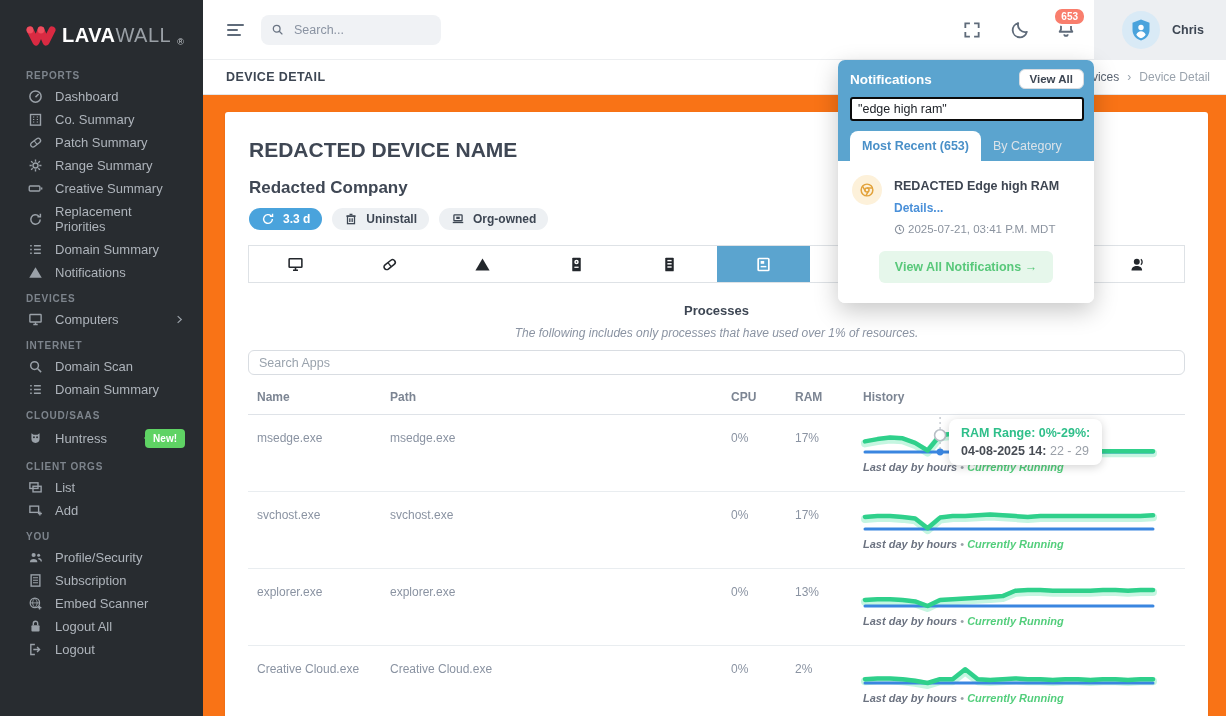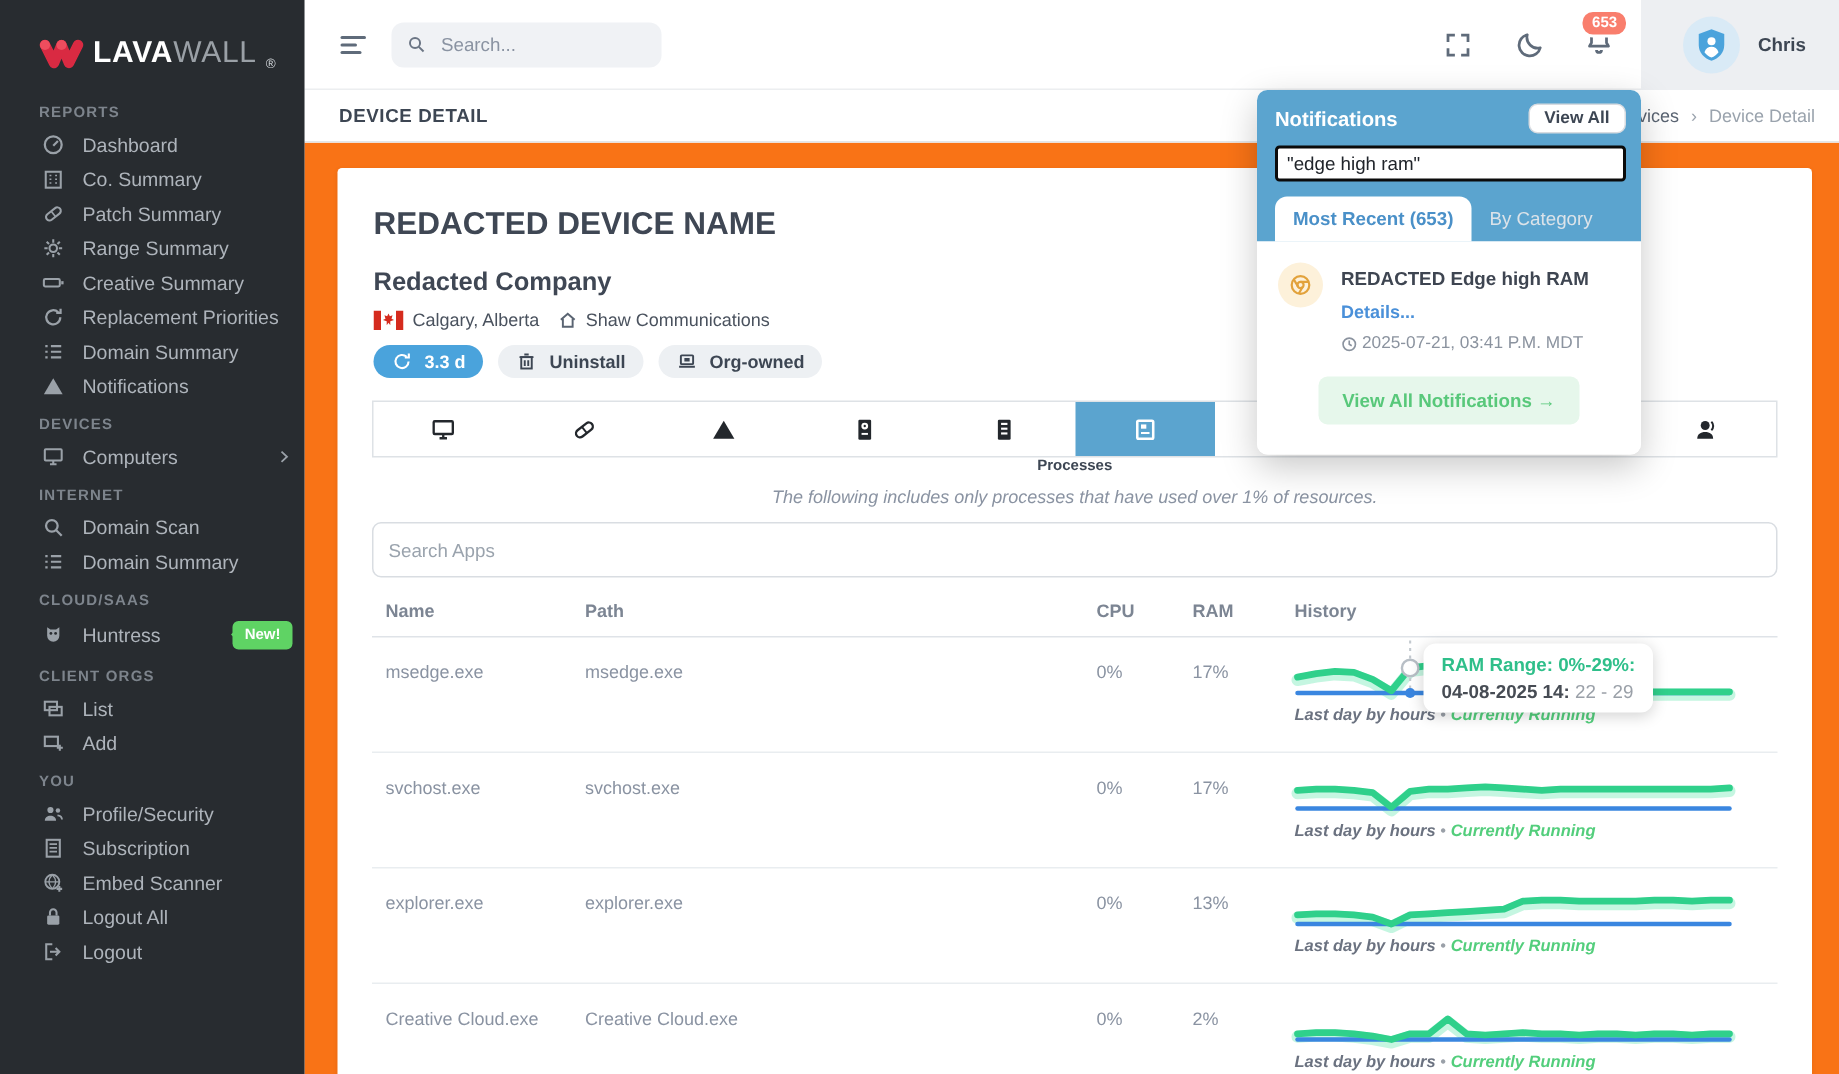--- a/index.html
+++ b/index.html
@@ -9,21 +9,21 @@
 
   
   .sidebar{position:absolute;left:0;top:0;width:203px;height:716px;background:#282c30;z-index:20;}
   .logo{display:flex;align-items:flex-end;gap:6px;padding:24px 0 10px 26px;cursor:pointer;}
   .logo-word{font-size:20px;letter-spacing:.5px;color:#fff;font-weight:800;}
   .logo-word .lt{color:#9aa0a6;font-weight:300;}
   .logo-reg{color:#cfd3d7;font-size:9px;margin-top:-8px;}
   .nav{padding-top:4px;}
   .nav-label{color:#7d848c;font-size:10px;font-weight:700;letter-spacing:.8px;
              padding:9px 0 4px 26px;text-transform:uppercase;}
-  .nav-item{display:flex;align-items:center;gap:12px;padding:4px 8px 4px 28px;
+  .nav-item{display:flex;align-items:center;gap:12px;padding:4px 18px 4px 28px;
             color:#aeb4bb;font-size:13px;cursor:pointer;line-height:15px;}
   .nav-icon{width:15px;height:15px;display:inline-flex;flex:0 0 15px;color:#9aa1a8;}
   .nav-chev{width:11px;height:11px;margin-left:auto;color:#9aa1a8;display:inline-flex;}
   .new-badge{margin-left:auto;background:#5fd364;color:#fff;font-size:10px;font-weight:700;
              padding:2px 8px;border-radius:4px;position:relative;}
   .new-badge:before{content:"";position:absolute;left:-5px;top:5px;border:4px solid transparent;border-right-color:#5fd364;}
 
   
   .topbar{position:absolute;left:203px;top:0;right:0;height:60px;background:#fff;z-index:10;
           display:flex;align-items:center;border-bottom:1px solid #eceef0;}
@@ -69,23 +69,23 @@
   .pill .p-ic{width:14px;height:14px;display:inline-flex;color:#3d4653;}
   .pill.blue{background:#4aa3dc;color:#fff;}
   .pill.blue .p-ic{color:#fff;}
   .pill.action{cursor:pointer;}
 
   .tabbar{display:flex;border:1px solid #dee2e6;margin-top:15px;height:38px;background:#fff;}
   .tab{flex:1;display:flex;align-items:center;justify-content:center;cursor:pointer;color:#23272c;}
   .tab.active{background:#5ba4cf;color:#fff;}
   .tab-icon{width:17px;height:17px;display:inline-flex;}
 
-  .proc-title{text-align:center;font-size:10px;font-weight:700;color:#3d4653;margin-top:0;}
+  .proc-title{text-align:center;font-size:13px;font-weight:700;color:#3d4653;margin-top:20px;}
   .proc-sub{text-align:center;font-size:12px;font-style:italic;color:#8a93a2;margin-top:8px;}
-  .apps-search{margin-top:10px;width:100%;height:37px;border:1px solid #d9dde2;border-radius:6px;
+  .apps-search{margin-top:10px;width:100%;height:25px;border:1px solid #d9dde2;border-radius:6px;
                padding:0 10px;font-size:12.5px;color:#3d4653;outline:none;font-family:"Liberation Sans",sans-serif;}
   .apps-search::placeholder{color:#9aa3ad;}
 
   .phead,.prow{display:grid;grid-template-columns:133px 341px 64px 68px 1fr;padding:0 0 0 9px;}
   .phead{border-bottom:1px solid #dfe3e8;height:36px;align-items:center;margin-top:4px;}
   .phead div{font-size:12px;font-weight:700;color:#7c8593;}
   .prow{border-bottom:1px solid #e9edf0;height:77px;position:relative;}
   .pcell{font-size:12px;color:#8a93a2;padding-top:16px;}
   .pcell.hist{padding-top:10px;position:relative;}
   .cap{font-size:11px;font-style:italic;color:#6b7280;margin-top:2px;}
@@ -388,38 +388,20 @@
       <span class="c1">Devices</span>
       <span>›</span>
       <span>Device Detail</span>
     </div>
   </div>
 
   <main class="content">
     <div class="card">
       <h1 class="dev-name">REDACTED DEVICE NAME</h1>
       <h2 class="dev-co">Redacted Company</h2>
-      <div class="dev-meta">
-        <span class="flag">
-          <svg viewBox="0 0 20 13" width="100%" height="100%">
-              <rect width="20" height="13" fill="#fff"></rect>
-              <rect width="5" height="13" fill="#d52b1e"></rect>
-              <rect x="15" width="5" height="13" fill="#d52b1e"></rect>
-              <path d="M10 2l.9 1.9 1.8-.8-.7 2.4 1.7.9-2.5.8v2.6l-1.2-1.7-1.2 1.7V7.2l-2.5-.8 1.7-.9-.7-2.4 1.8.8z" fill="#d52b1e"></path>
-            </svg>
-        </span>
-        <span>Calgary, Alberta</span>
-        <span class="home-ic">
-            <svg viewBox="0 0 24 24" width="100%" height="100%">
-              <path d="M3.5 11.5L12 4l8.5 7.5" fill="none" stroke="currentColor" stroke-width="2.4"></path>
-              <path d="M6 10v10h12V10" fill="none" stroke="currentColor" stroke-width="2.4"></path>
-            </svg>
-          </span>
-        <span>Shaw Communications</span>
-      </div>
       <div class="badges">
         <span class="pill blue">
           <span class="p-ic">
               <svg viewBox="0 0 24 24" width="100%" height="100%">
                 <path d="M19.5 12a7.5 7.5 0 1 1-2.2-5.3" fill="none" stroke="currentColor" stroke-width="2.4"></path>
                 <path d="M19.8 2.8v4.6h-4.6" fill="none" stroke="currentColor" stroke-width="2.4"></path>
               </svg>
             </span>
           <b>3.3 d</b>
         </span>

